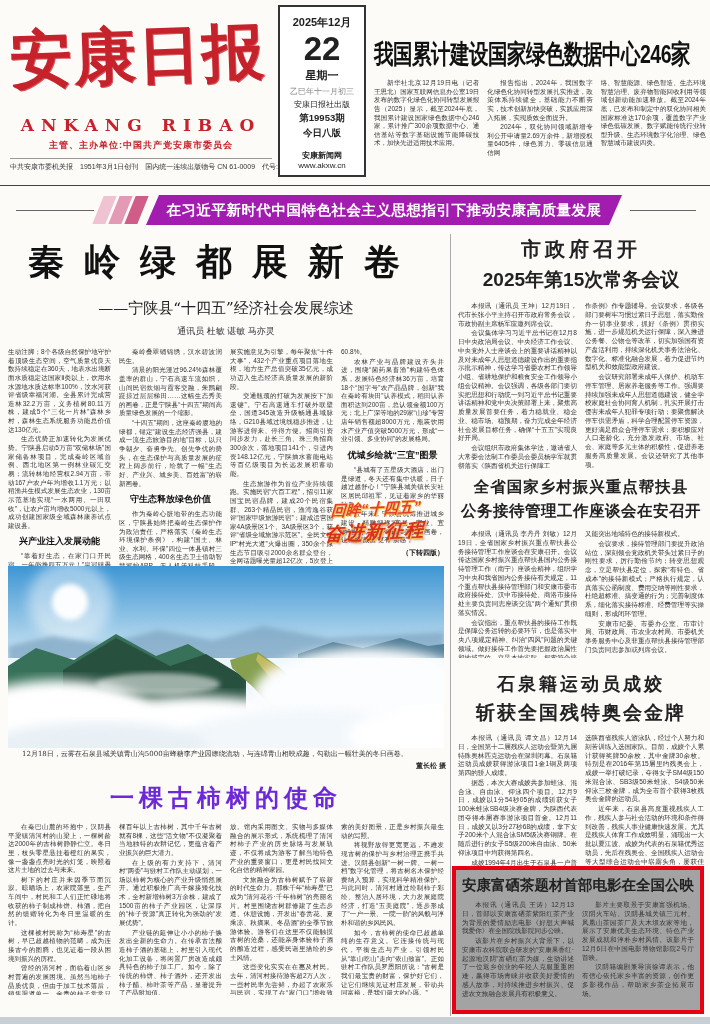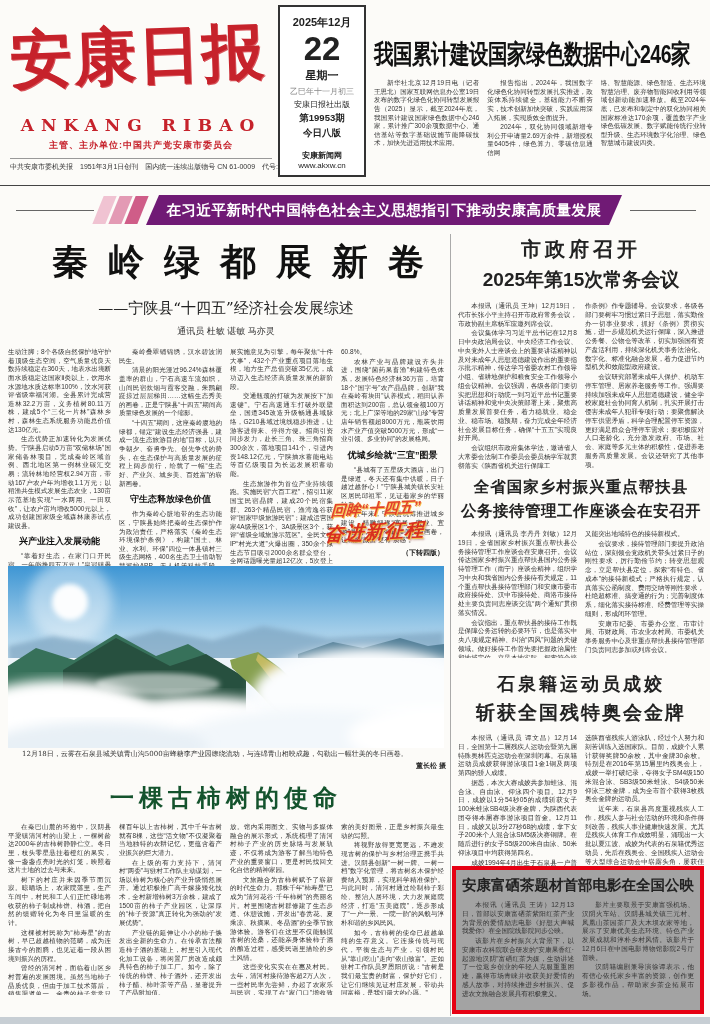--- a/index.html
+++ b/index.html
@@ -39,46 +39,46 @@
   .rule-header{position:absolute;left:0;top:185px;width:710px;border-top:1.5px solid #444;}
   
   .banner{position:absolute;left:0;top:194px;width:710px;height:34px;}
   .banner-line{position:absolute;top:16px;border-top:1.5px solid #666;}
   .bl-left{left:16px;width:78px;}
   .bl-right{left:630px;width:66px;}
   .stripe{position:absolute;top:2px;height:28px;width:13px;transform:skewX(-22deg);}
   .s1{left:98px;background:#f0c3d2;}
   .s2{left:114px;background:#e39ab4;}
   .s3{left:130px;background:#cf5d88;}
-  .banner-box{position:absolute;left:146px;top:1px;width:476px;height:30px;background:#701a75;
+  .banner-box{position:absolute;left:146px;top:1px;width:476px;height:30px;background:#a21caf;
               clip-path:polygon(13px 0,100% 0,calc(100% - 13px) 100%,0 100%);
               display:flex;align-items:center;justify-content:center;}
   .banner-text{color:#fff;font-weight:700;font-size:14.5px;letter-spacing:0.5px;white-space:nowrap;}
   
   .v-divider{position:absolute;left:450px;top:234px;width:0;height:782px;border-left:1px solid #aaa;}
   
   .lead{position:absolute;left:8px;top:238px;width:436px;}
-  .lead-headline{font-size:36px;font-weight:800;color:#111;text-align:right;letter-spacing:20px;
+  .lead-headline{font-size:36px;font-weight:800;color:#111;text-align:left;letter-spacing:20px;
                  padding-left:20px;margin:0;white-space:nowrap;}
   .lead-subtitle{font-family:"DejaVu Serif",serif;font-size:15px;color:#222;text-align:center;margin-top:12px;}
   .lead-byline{font-size:9px;text-align:center;margin-top:7px;color:#333;}
   .lead-cols{margin-top:10px;height:232px;}
   .slogan{position:absolute;left:292px;top:262px;width:150px;transform:rotate(-3deg) skewX(-6deg);text-align:center;}
   .slogan-l1{font-size:15px;font-weight:800;font-style:italic;color:#e2402c;
              text-shadow:1px 1px 0 #f6c04a,-0.5px -0.5px 0 #fde9b0;white-space:nowrap;}
   .slogan-l2{font-size:19px;font-weight:800;font-style:italic;color:#d92f1f;
              text-shadow:1px 1px 0 #f6c04a,2px 2px 2px rgba(120,20,10,.4);white-space:nowrap;letter-spacing:1px;}
   
   .photo{position:absolute;left:8px;top:566px;width:436px;height:182px;overflow:hidden;background:#bcd9ec;}
   .caption{position:absolute;left:8px;top:750px;width:438px;}
   .caption-text{font-size:7px;color:#333;font-family:"DejaVu Serif",serif;text-indent:2em;line-height:1.4;}
   .caption-credit{font-size:7px;color:#333;font-weight:700;text-align:right;margin-top:1px;}
   
   .persimmon{position:absolute;left:8px;top:782px;width:436px;}
-  .p-headline{font-family:"DejaVu Serif",serif;font-size:24px;font-weight:700;color:#14532d;
+  .p-headline{font-family:"DejaVu Serif",serif;font-size:24px;font-weight:700;color:#6d28d9;
               text-align:center;letter-spacing:5px;margin:0;}
   .p-byline{font-size:9px;text-align:center;margin-top:7px;color:#333;}
   .p-cols{margin-top:9px;height:172px;}
   
   .right-col{position:absolute;left:458px;top:234px;width:246px;}
   .story{position:absolute;left:0;width:246px;}
   .st-gov{top:0;}
   .h-gov1{font-size:20px;font-weight:800;text-align:center;letter-spacing:4px;margin:2px 0 4px;}
   .h-gov2{font-size:19px;font-weight:800;text-align:center;letter-spacing:0;margin:0 0 9px;white-space:nowrap;}
   .st-gov .cols{height:172px;}

